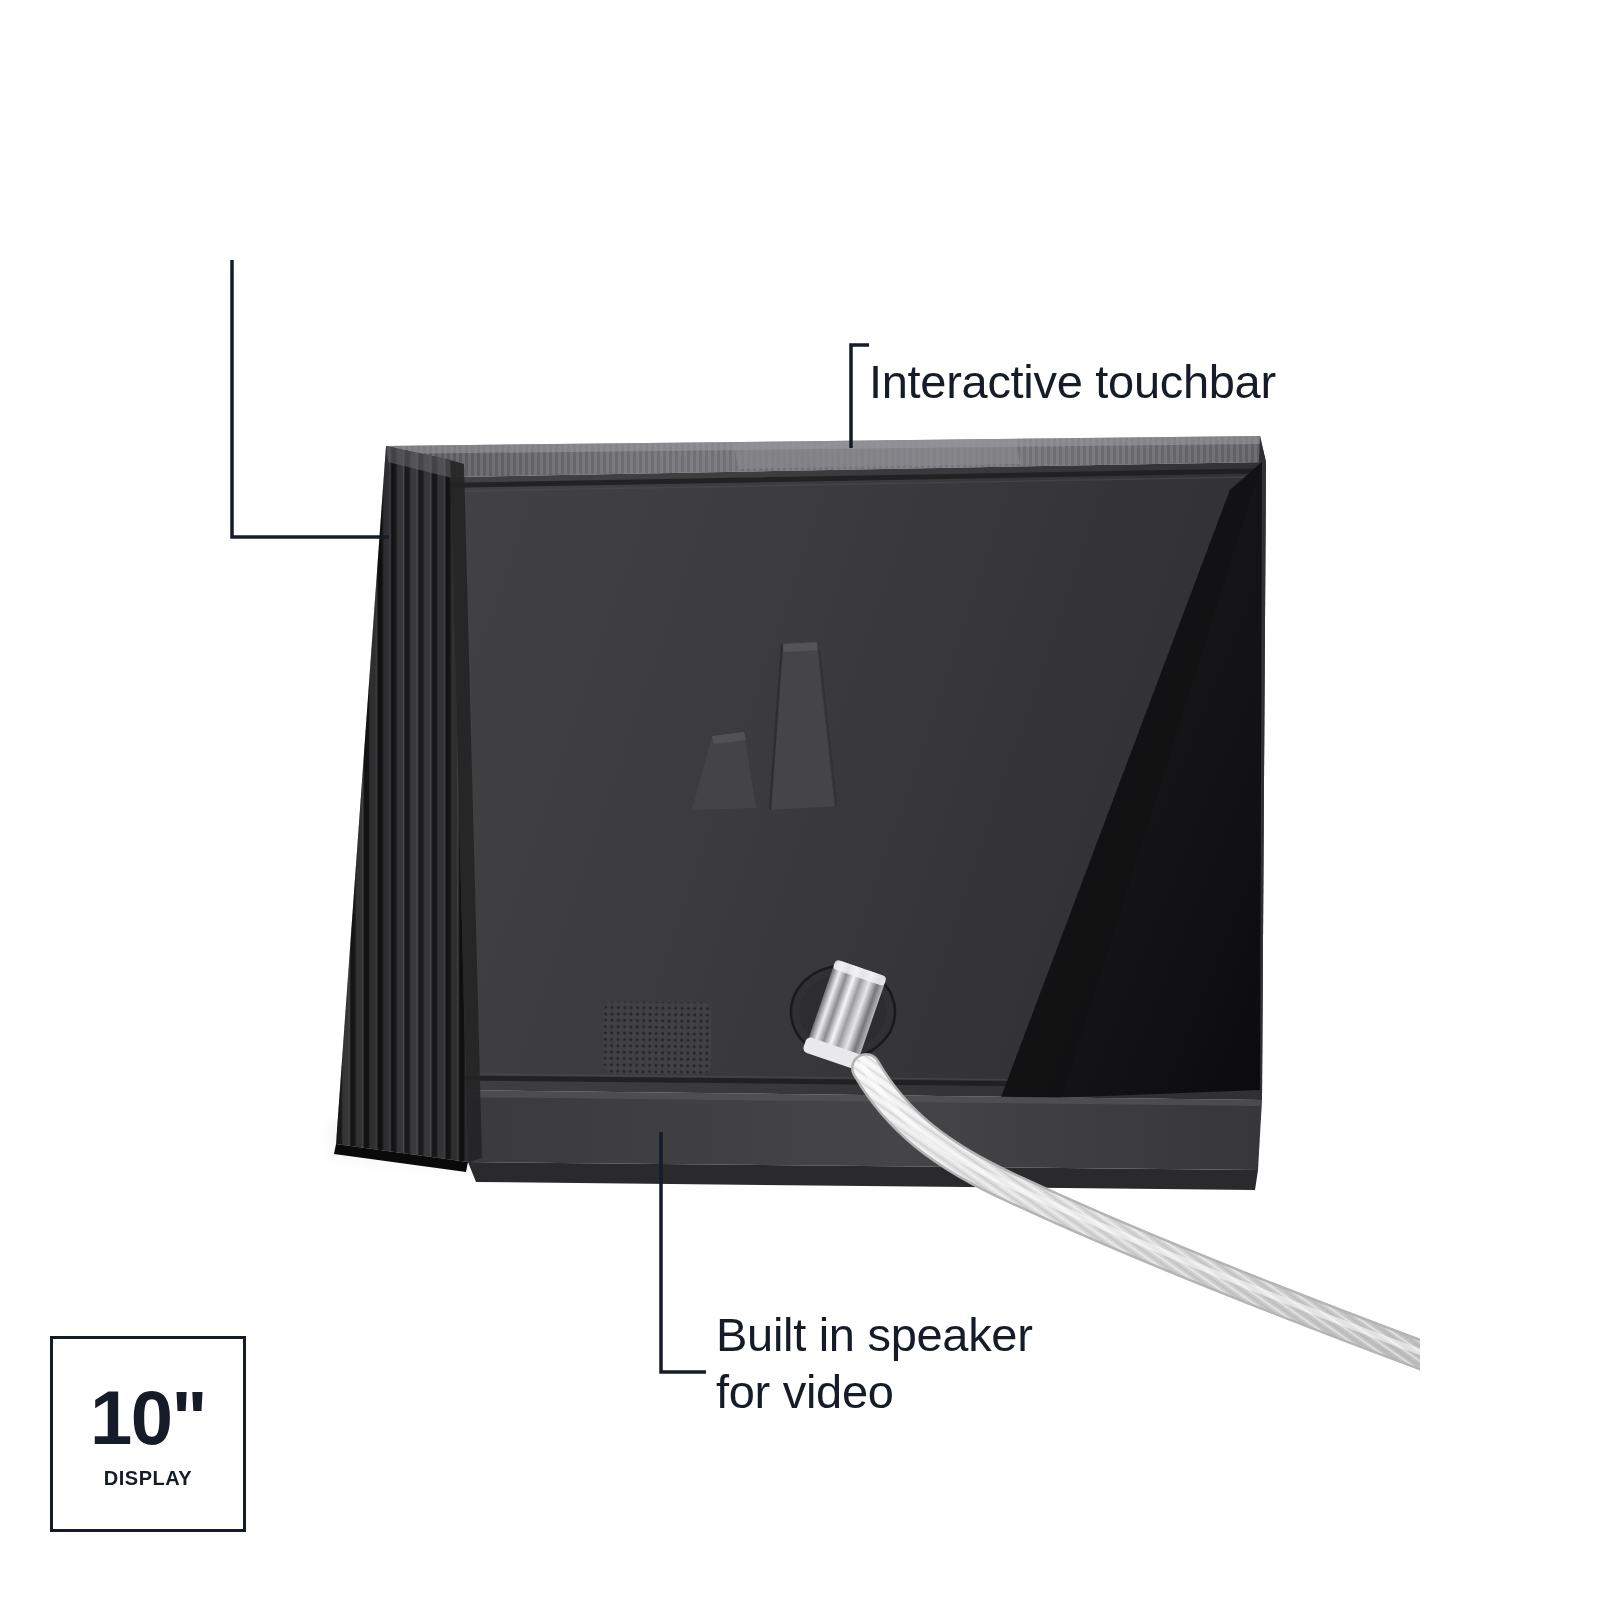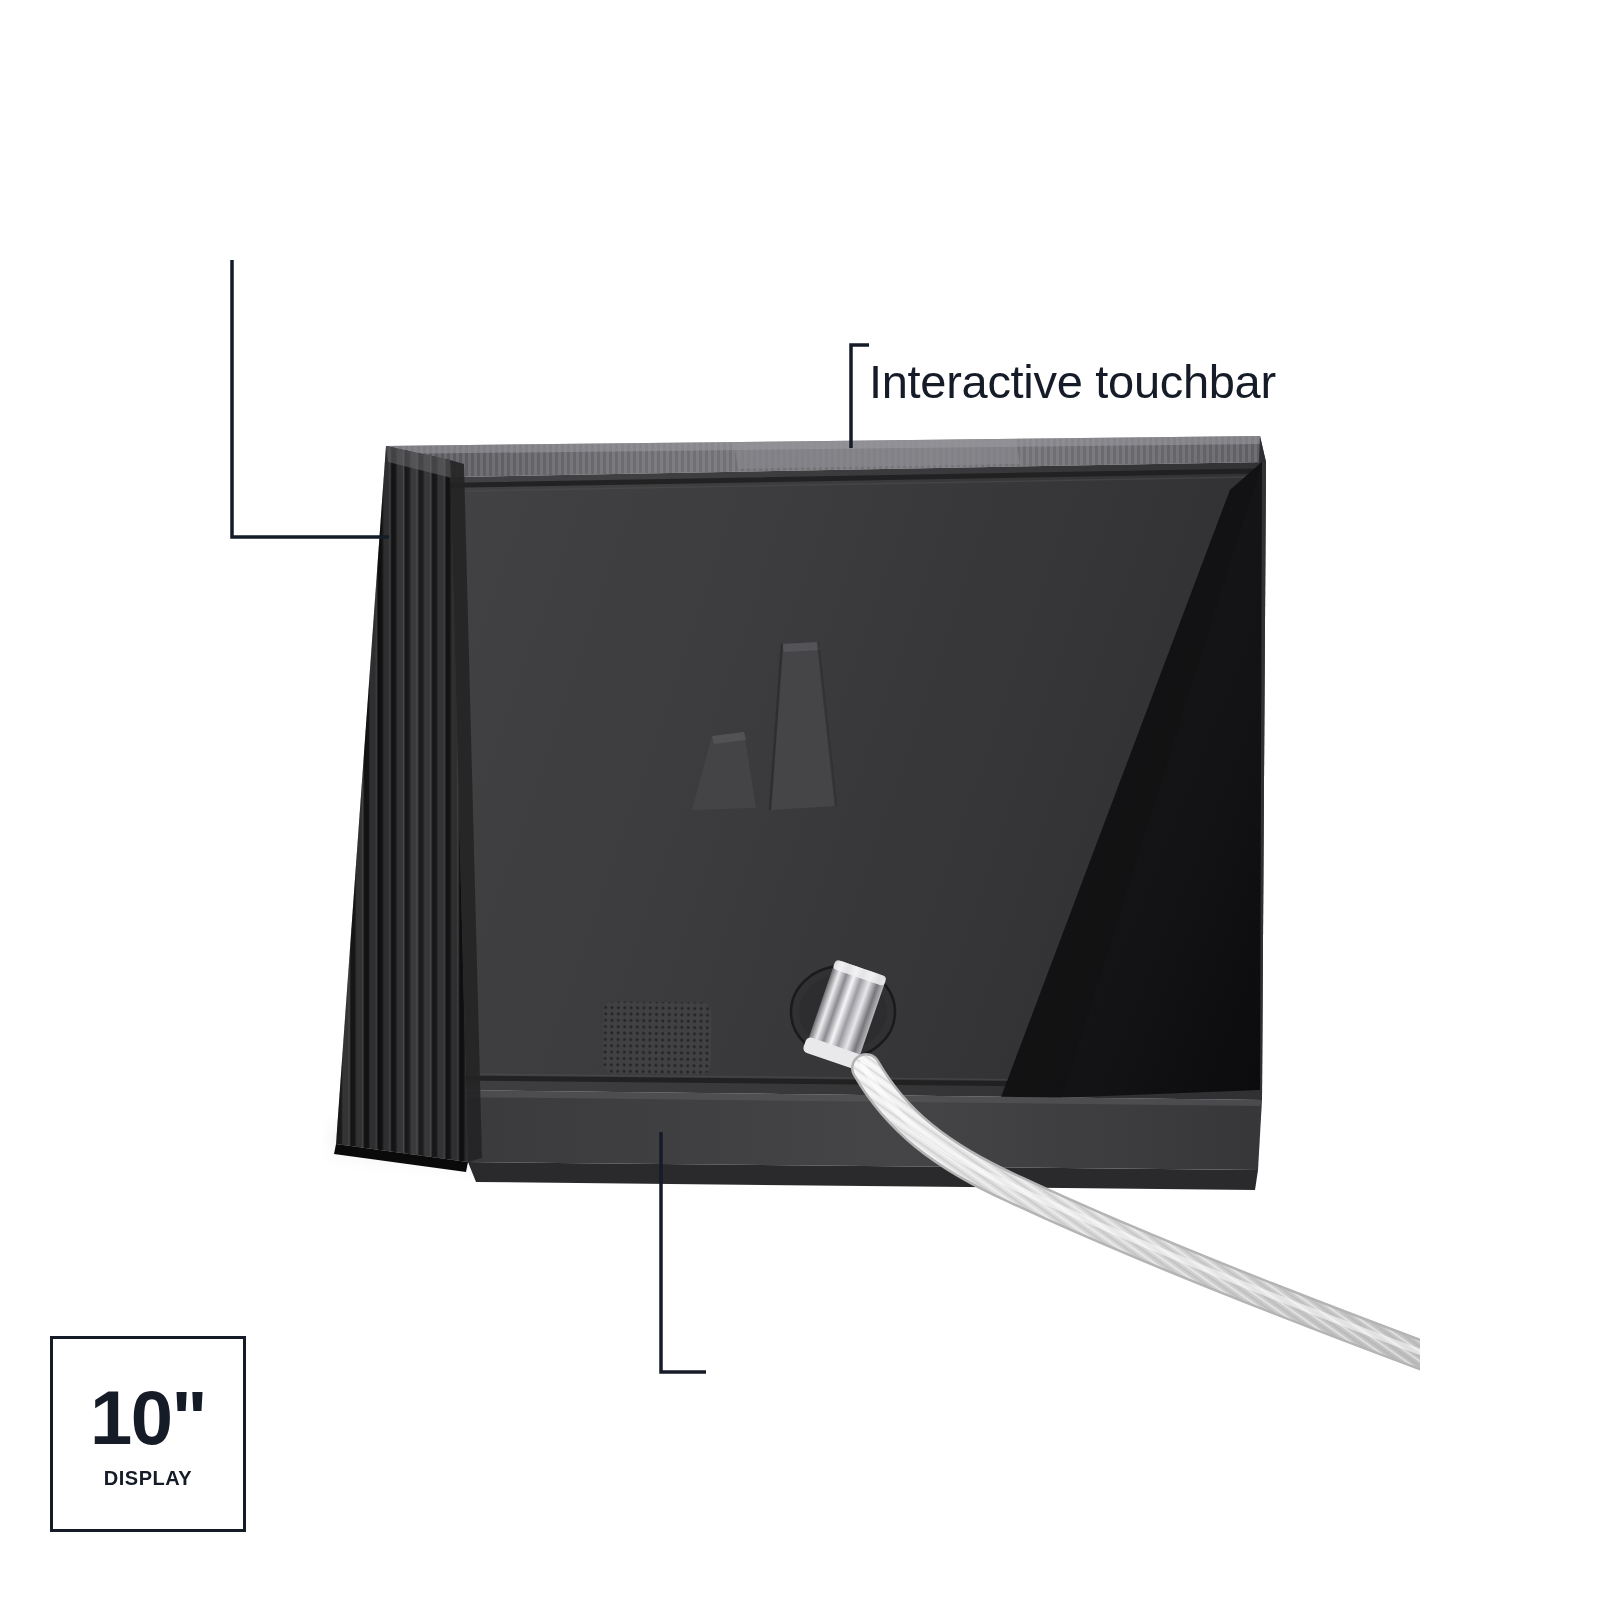--- a/index.html
+++ b/index.html
@@ -251,19 +251,21 @@
     <path d="M232,260 L232,537 L389,537" fill="none" stroke="#151c28" stroke-width="3.5"></path>
 
     <path d="M869,345 L851,345 L851,448" fill="none" stroke="#151c28" stroke-width="3.5"></path>
 
     <path d="M661,1132 L661,1372 L706,1372" fill="none" stroke="#151c28" stroke-width="3.5"></path>
   </svg>
 
 
   <div class="callout" id="callout-touchbar">Interactive touchbar</div>
 
+  <div class="callout" id="callout-speaker">Built in speaker
+for video</div>
 
   <div id="badge">
     <div id="badge-size">10"</div>
     <div id="badge-caption">DISPLAY</div>
   </div>
 
 </div>
 
 </body></html>

